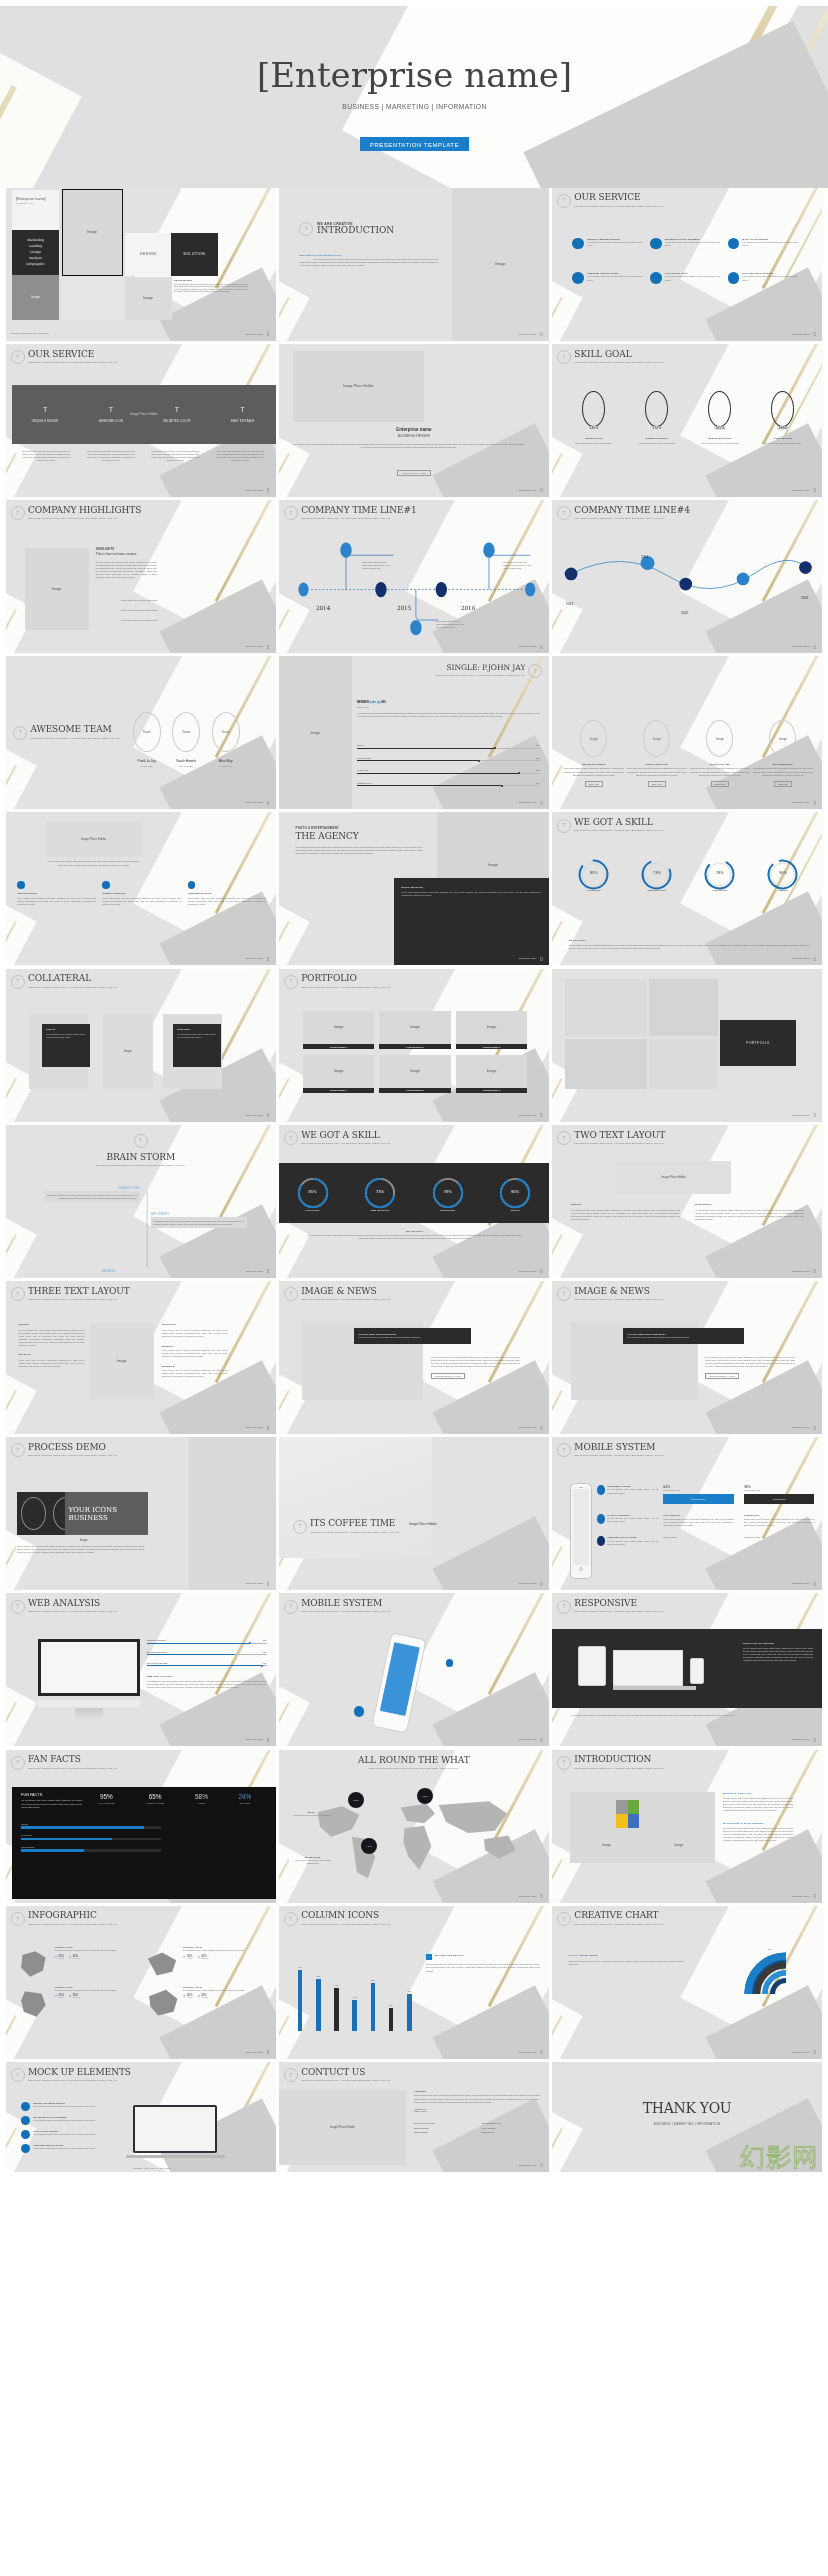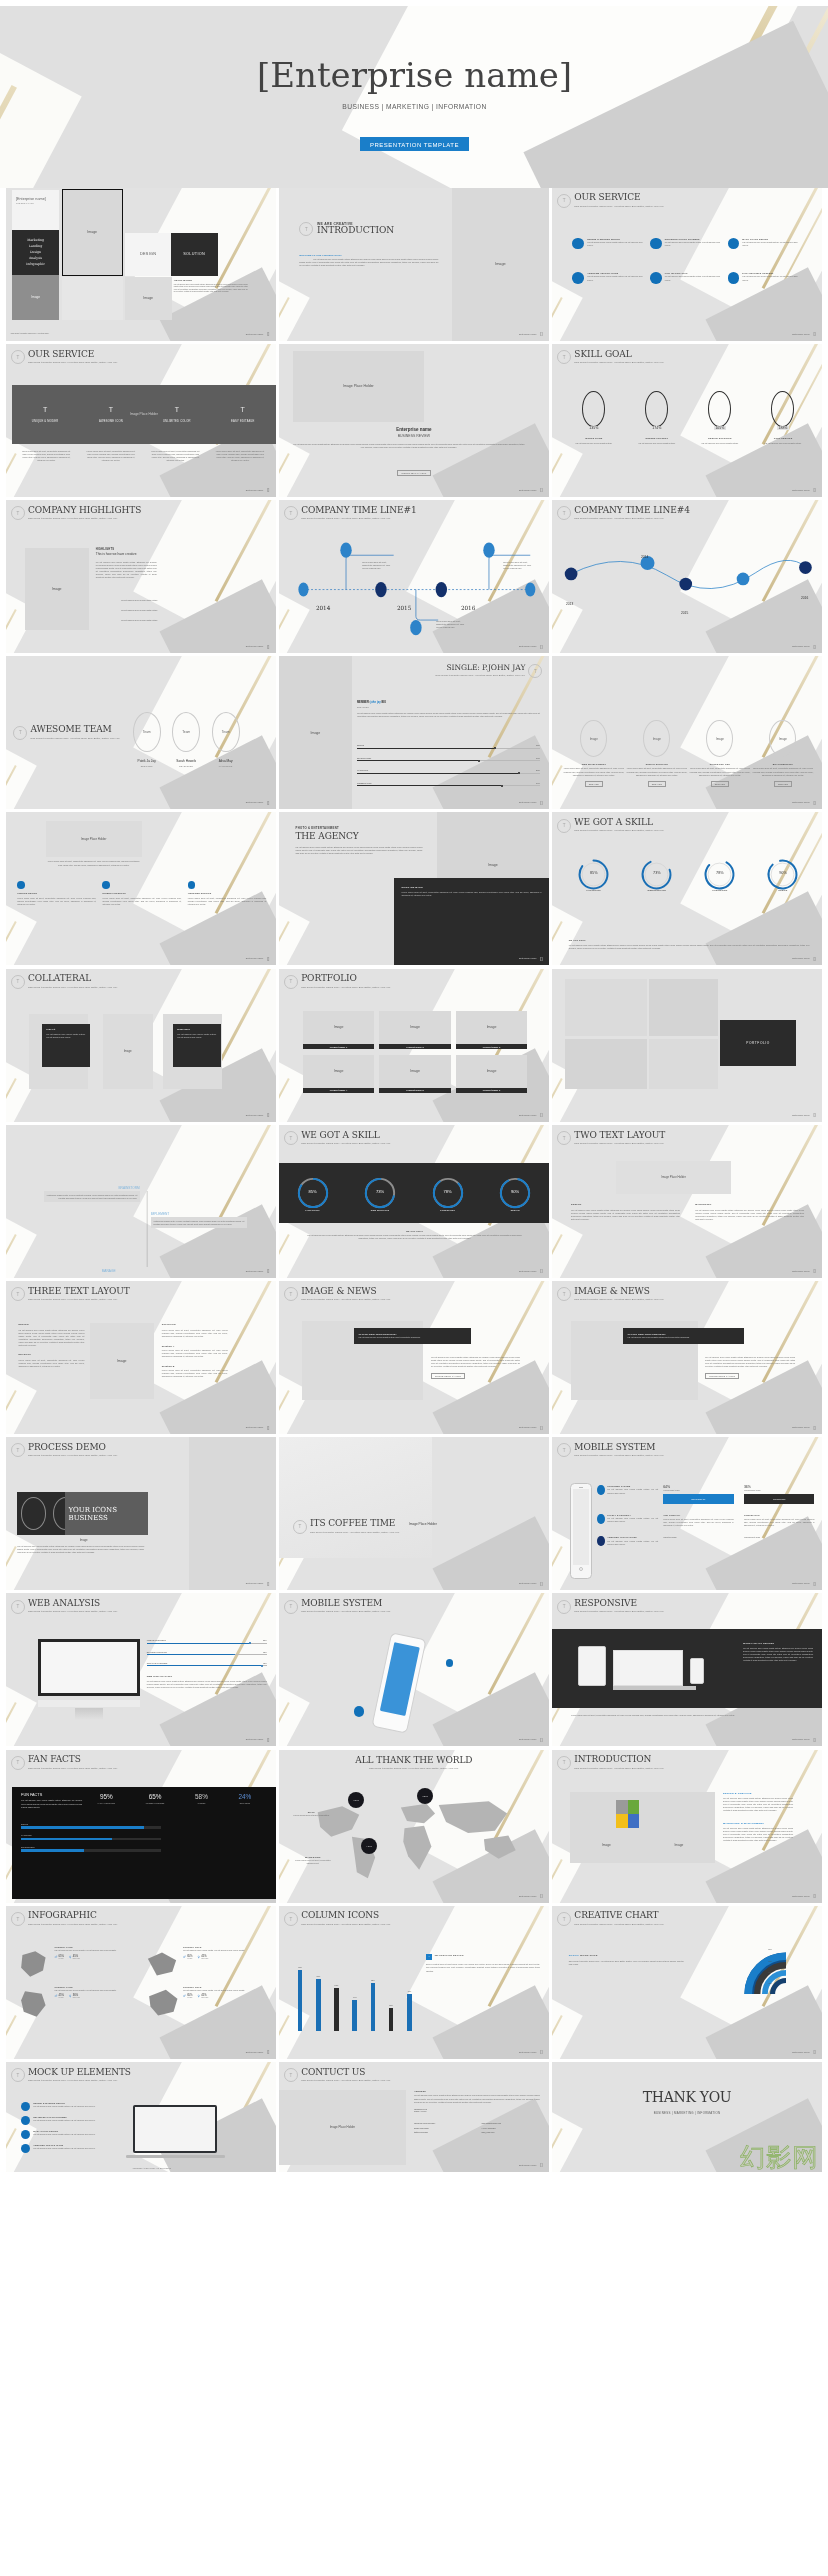--- a/index.html
+++ b/index.html
@@ -954,20 +954,25 @@
 
 <div class="row">
 
   <div class="slide">
     <div class="sl-wedge-white"></div>
         <div class="sl-gold"></div>
         <div class="sl-gray-corner"></div>
         <div class="sl-left-white"></div>
         <div class="sl-left-gold"></div>
     <div class="sl-body">
+      <div style="text-align:center;padding-top:9px;">
+        <div class="sl-circle" style="margin:0 auto;">T</div>
+        <div class="sl-title" style="margin:5.1px 0 0 0;">BRAIN STORM</div>
+        <div class="sl-sub">Raw denim typewriter Carles irony. Helvetica fanny Blue Bottle, distery vero you.</div>
+      </div>
       <div style="position:absolute;left:38px;top:61px;width:96px;">
         <div style="font-size:3.2px;color:#7fb4dd;text-align:right;">BRAINSTORM</div>
         <div class="lorem" style="background:#dadada;padding:2.5px;margin-top:1.3px;text-align:right;">Vestibulum sodales ante a purus volutpat euismod. Proin sodales quam nec ante sollicitudin lacinia. Ut egestas bibendum tempor. Morbi non nibh sit amet ligula blandit ullamcorper in nec risus.</div>
       </div>
       <div style="position:absolute;left:145px;top:87px;width:96px;">
         <div style="font-size:3.2px;color:#7fb4dd;">IMPLEMENT</div>
         <div class="lorem" style="background:#dadada;padding:2.5px;margin-top:1.3px;">Vestibulum sodales ante a purus volutpat euismod. Proin sodales quam nec ante sollicitudin lacinia. Ut egestas bibendum tempor. Morbi non nibh sit amet ligula blandit ullamcorper in nec risus.</div>
       </div>
       <div style="position:absolute;left:96px;bottom:5.1px;">
         <div style="font-size:3.2px;color:#7fb4dd;">MANAGE</div>
@@ -1501,21 +1506,21 @@
   </div>
 
   <div class="slide">
     <div class="sl-wedge-white"></div>
         <div class="sl-gold"></div>
         <div class="sl-gray-corner"></div>
         <div class="sl-left-white"></div>
         <div class="sl-left-gold"></div>
     <div class="sl-body">
       <div style="text-align:center;padding-top:6.4px;">
-        <div class="sl-title" style="margin:0;">ALL THANK THE WORLD</div>
+        <div class="sl-title" style="margin:0;">ALL ROUND THE WHAT</div>
         <div class="sl-sub">Raw denim typewriter Carles irony. Helvetica fanny Blue Bottle, distery vero you.</div>
       </div>
       <svg viewBox="0 0 400 180" width="255" height="110" style="position:absolute;left:9px;top:33px;">
         <g fill="#b4b4b4">
           <path d="M40 48 L80 38 L108 52 L96 76 L62 88 L44 72 Z"></path>
           <path d="M96 88 L122 92 L134 122 L122 156 L104 146 L100 116 Z"></path>
           <path d="M176 40 L218 34 L232 50 L214 66 L186 62 Z"></path>
           <path d="M182 74 L214 70 L226 104 L206 142 L188 120 L180 96 Z"></path>
           <path d="M238 36 L320 30 L350 50 L330 78 L286 82 L250 64 Z"></path>
           <path d="M312 92 L352 86 L364 110 L336 124 L314 110 Z"></path>
@@ -1891,21 +1896,21 @@
           <span>Enterprise name</span>
           <span class="pgmark">[]</span>
         </div>
   </div>
 
   <div class="slide" style="height:110px;">
     <div class="sl-gray-corner"></div>
         <div class="sl-left-white"></div>
         <div class="sl-left-gold"></div>
     <div class="sl-body">
-      <div style="text-align:center;padding-top:27px;">
+      <div style="text-align:center;padding-top:38px;">
         <div style="font-family:'DejaVu Serif',serif;font-size:14px;color:#3a3a3a;letter-spacing:-0.3px;">THANK YOU</div>
         <div style="font-size:2.9px;color:#5a5a5a;margin-top:6.4px;letter-spacing:0.3px;">BUSINESS | MARKETING | INFORMATION</div>
       </div>
       <div class="watermark">幻影网</div>
     </div>
   </div>
 </div>
 
 </main>
 

